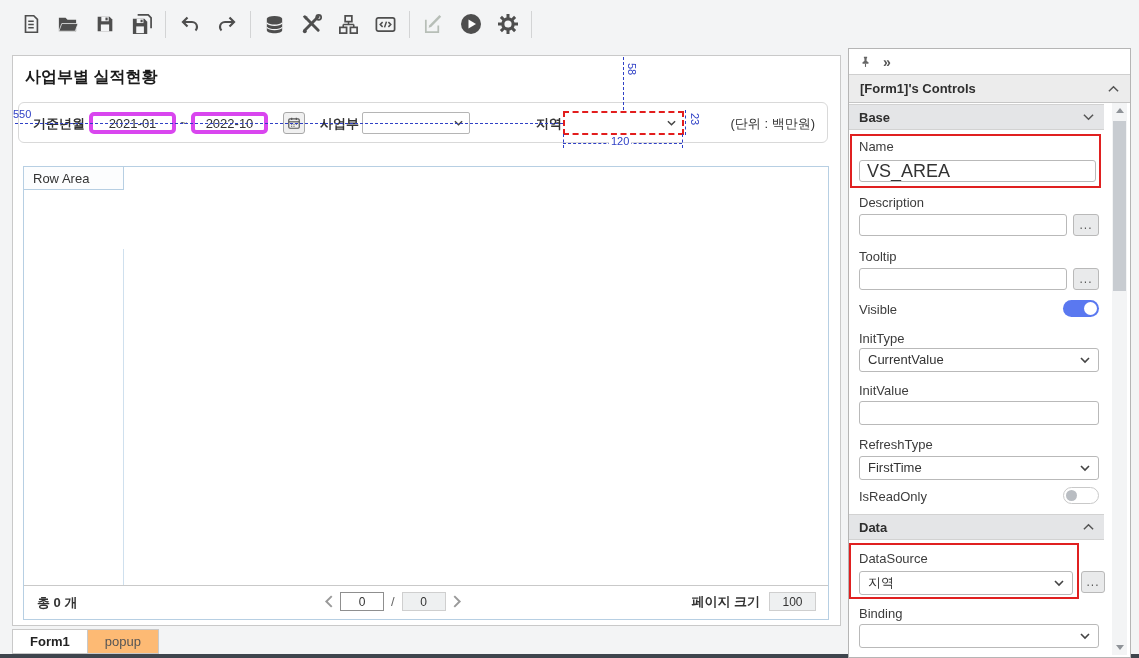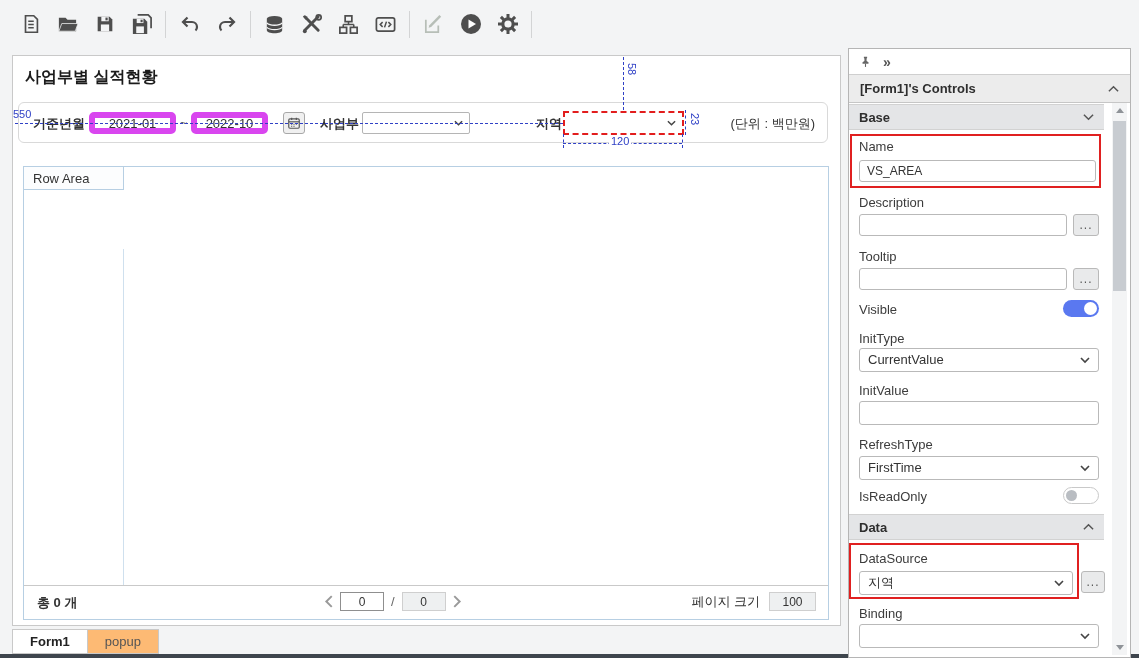--- a/index.html
+++ b/index.html
@@ -11,21 +11,21 @@
   .tbtn{width:37px;height:38px;display:flex;align-items:center;justify-content:center;background:none;border:none;padding:0;cursor:pointer;}
   .tsep{width:1px;height:27px;background:#d3d4d5;margin:0 5px;}
   .tbtn svg{display:block;}
 
   
   .canvas{position:absolute;left:12px;top:55px;width:829px;height:571px;background:#fff;border:1px solid #c9c9c9;box-sizing:border-box;}
   .page-title{position:absolute;left:12px;top:11px;font-size:16px;font-weight:bold;color:#1b1b1b;}
 
   .filterbar{position:absolute;left:5px;top:46px;width:810px;height:41px;background:#fff;border:1px solid #d9d9d9;border-radius:6px;box-sizing:border-box;}
   .flabel{position:absolute;top:12px;font-size:13px;font-weight:bold;color:#333;white-space:nowrap;}
-  .finput{position:absolute;top:9px;height:22px;border:6px solid #d946ef;border-radius:5px;font-size:13px;color:#333;text-align:center;box-sizing:border-box;background:#fff;font-family:inherit;}
+  .finput{position:absolute;top:9px;height:22px;border:4px solid #d946ef;border-radius:5px;font-size:13px;color:#333;text-align:center;box-sizing:border-box;background:#fff;font-family:inherit;}
   .ftilde{position:absolute;top:12px;font-size:13px;color:#555;}
   .fcalbtn{position:absolute;left:264px;top:9px;width:22px;height:22px;background:#f0f0f0;border:1px solid #a8a8a8;border-radius:3px;display:flex;align-items:center;justify-content:center;padding:0;cursor:pointer;}
   .fselect{position:absolute;top:9px;height:22px;border:1px solid #b5b5b5;border-radius:2px;background:#fff;box-sizing:border-box;}
   .fselect .chev{position:absolute;right:6px;top:7px;}
   .fselect.selected{top:8px;height:24px;border:2px dashed #e21d1d;border-radius:0;}
   .funit{position:absolute;right:12px;top:12px;font-size:13px;color:#333;}
 
   
   .ann{position:absolute;pointer-events:none;}
   .guide-h{border-top:1px dashed #3041c6;height:0;}
@@ -43,42 +43,42 @@
   .g-divider{position:absolute;left:99px;top:82px;bottom:33px;width:1px;background:#cfe0ee;}
   .g-pager{position:absolute;left:0;right:0;bottom:0;height:33px;border-top:1px solid #c9c9c9;background:#fff;}
   .pg-total{position:absolute;left:13px;top:8px;font-size:13px;font-weight:600;color:#333;}
   .pg-center{position:absolute;left:300px;top:6px;display:flex;align-items:center;gap:7px;}
   .pg-input{width:44px;height:19px;text-align:center;font-size:12px;color:#333;box-sizing:border-box;font-family:inherit;}
   .pg-input.cur{border:1px solid #8f8f8f;background:#fff;}
   .pg-input.tot{border:1px solid #cfcfcf;background:#eef0f1;}
   .pg-slash{font-size:13px;color:#666;}
   .pg-arrow{background:none;border:none;padding:0;cursor:pointer;display:flex;align-items:center;}
   .pg-right{position:absolute;right:12px;top:6px;display:flex;align-items:center;gap:9px;}
-  .pg-size-label{font-size:13px;font-weight:400;color:#333;}
+  .pg-size-label{font-size:13px;font-weight:700;color:#333;}
   .pg-size-input{width:47px;height:19px;text-align:center;font-size:12px;color:#333;border:1px solid #cfcfcf;background:#eef0f1;box-sizing:border-box;font-family:inherit;}
 
   
   .tabs{position:absolute;left:12px;top:629px;height:25px;display:flex;}
   .tab{height:25px;line-height:24px;padding:0 17px;font-size:13px;color:#555;background:#fdba74;border:1px solid #c9c9c9;box-sizing:border-box;cursor:pointer;}
   .tab + .tab{margin-left:-1px;}
   .tab.active{background:#fff;color:#222;font-weight:bold;}
 
   .window-edge{position:absolute;left:0;top:654px;width:100%;height:4px;background:#3e454d;}
 
   
   .panel{position:absolute;left:848px;top:48px;width:283px;height:610px;background:#fff;border:1px solid #b5b5b5;box-sizing:border-box;}
   .pin-row{height:25px;border-bottom:1px solid #cfcfcf;display:flex;align-items:center;gap:11px;padding-left:10px;}
   .collapse-btn{background:none;border:none;padding:0;font-size:14px;font-weight:bold;color:#555;cursor:pointer;line-height:14px;}
   .pin-btn{background:none;border:none;padding:0;cursor:pointer;display:flex;}
   .panel-header{height:27px;background:#ececec;border-bottom:1px solid #c6c6c6;display:flex;align-items:center;justify-content:space-between;padding:0 11px;font-size:13px;font-weight:bold;color:#2e2e2e;cursor:pointer;}
   .props{position:absolute;left:0;top:52px;right:0;bottom:0;overflow:hidden;}
   .props-content{position:absolute;left:0;top:0;width:255px;height:100%;}
   .sec-header{position:absolute;left:0;width:255px;height:26px;background:#e4e5e7;border-top:1px solid #d2d2d2;border-bottom:1px solid #d2d2d2;box-sizing:border-box;display:flex;align-items:center;justify-content:space-between;padding:0 10px;font-size:13px;font-weight:bold;color:#2e2e2e;cursor:pointer;}
   .plabel{position:absolute;left:10px;font-size:13px;color:#3c3c3c;}
-  .pinput{position:absolute;left:10px;width:240px;height:22px;border:1px solid #b9b9b9;border-radius:3px;font-size:12px;color:#333;padding:0 7px;box-sizing:border-box;font-family:inherit;background:#fff;}
+  .pinput{position:absolute;left:10px;width:240px;height:22px;border:1px solid #b9b9b9;border-radius:3px;font-size:18px;color:#333;padding:0 7px;box-sizing:border-box;font-family:inherit;background:#fff;}
   .pinput.short{width:208px;}
   .pselect{position:absolute;left:10px;width:240px;height:24px;border:1px solid #b9b9b9;border-radius:3px;background:#fff;box-sizing:border-box;font-size:13px;color:#333;line-height:22px;padding-left:8px;cursor:pointer;}
   .pselect .chev{position:absolute;right:8px;top:8px;}
   .dots-btn{position:absolute;width:26px;height:22px;background:#e9eaeb;border:1px solid #b9b9b9;border-radius:3px;font-size:12px;color:#555;line-height:18px;text-align:center;padding:0;cursor:pointer;letter-spacing:1px;}
   .toggle{position:absolute;left:214px;width:36px;height:17px;border-radius:9px;cursor:pointer;box-sizing:border-box;}
   .toggle.on{background:#5a78f0;}
   .toggle.on .knob{position:absolute;right:2px;top:2px;width:13px;height:13px;border-radius:50%;background:#fff;}
   .toggle.off{background:#fff;border:1px solid #c9c9c9;}
   .toggle.off .knob{position:absolute;left:2px;top:2px;width:11px;height:11px;border-radius:50%;background:#b9bdc2;}
   .redbox{position:absolute;border:2px solid #e02020;box-sizing:border-box;pointer-events:none;}

